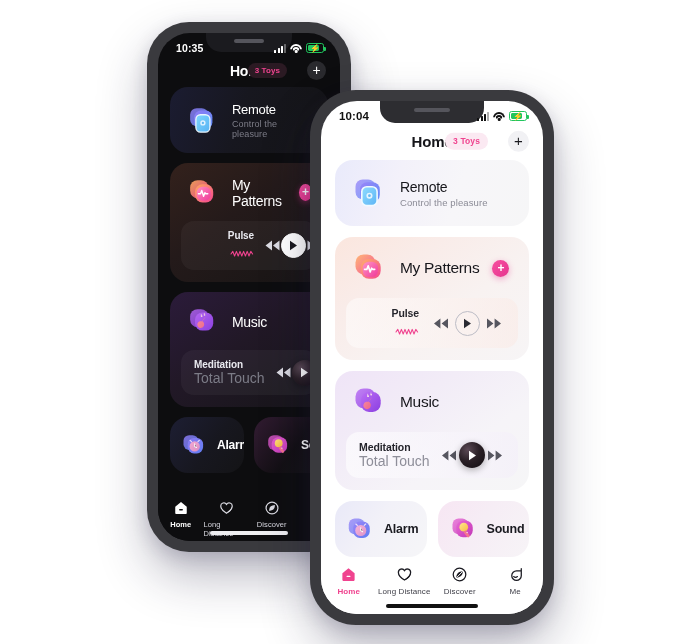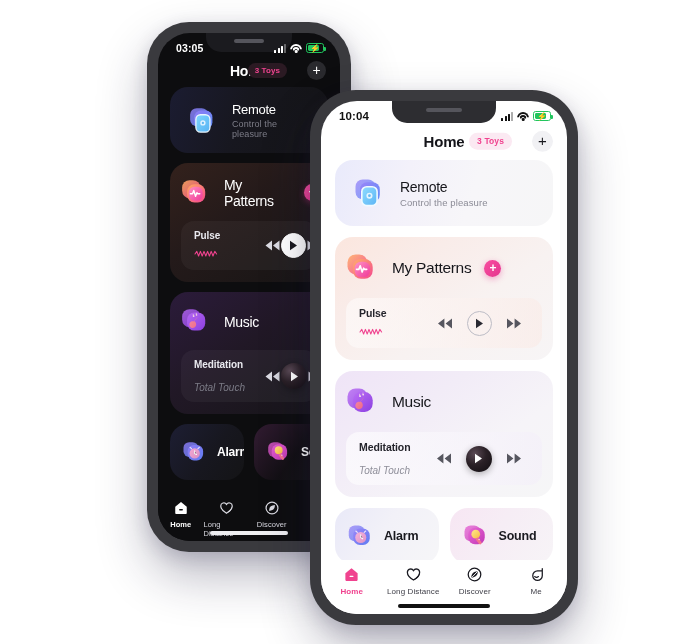--- a/index.html
+++ b/index.html
@@ -13,21 +13,21 @@
 
   
   .phone {
     position: absolute;
     border-radius: 46px;
     background: #3a3a3e;
     padding: 11px;
     box-shadow: 0 24px 50px rgba(30,25,60,.30), 0 6px 18px rgba(30,25,60,.16);
   }
   .phone.back  { left: 147px; top: 22px;  width: 204px; height: 530px; border-radius: 42px; }
-  .phone.front { left: 310px; top: 90px;  width: 268px; height: 535px; }
+  .phone.front { left: 310px; top: 90px;  width: 244px; height: 535px; }
 
   .screen {
     position: relative;
     width: 100%; height: 100%;
     border-radius: 34px;
     overflow: hidden;
   }
   .phone.front .screen { border-radius: 36px; background: #ffffff; }
   .phone.back  .screen { border-radius: 32px; background: #0d0d0f; }
 
@@ -119,46 +119,46 @@
   .phone.back .card.patterns{
     background: linear-gradient(145deg,#33211c 0%,#241a1a 42%,#171515 100%);
   }
   .card.music {
     background: linear-gradient(145deg,#efe4f7 0%,#f2ecf7 34%,#f6f4f8 66%,#f6f6f7 100%);
   }
   .phone.back .card.music{
     background: linear-gradient(145deg,#2b1b3a 0%,#211826 45%,#161518 100%);
   }
 
-  .card-head { display:flex; align-items:center; gap:13px; padding:13px 8px 8px; }
+  .card-head { display:flex; align-items:center; gap:13px; padding:13px 16px 8px; }
   .card-title { font-size:15.5px; font-weight:normal; color:#17171c; letter-spacing:-.3px; }
   .phone.back .card-title{ color:#fff; font-size:14px; }
   .card-sub { font-size:9.5px; color:#8b8b96; margin-top:2px; letter-spacing:.1px; }
   .phone.back .card-sub{ color:#7d7d88; font-size:9px; }
   .remote .card-title{ font-size:14px; }
   .phone.back .remote .card-title{ font-size:13px; }
 
   .add-badge { width:17px; height:17px; border-radius:50%;
     background: linear-gradient(135deg,#f74fa0,#e5338e);
     display:flex; align-items:center; justify-content:center;
     color:#fff; font-size:12px; line-height:1; padding-bottom:1px; font-weight:bold;
     box-shadow:0 2px 6px rgba(231,51,142,.4); }
 
   
   .player { margin: 4px 11px 12px; border-radius:13px; padding:9px 13px;
             display:flex; align-items:center; gap:10px; }
-  .patterns .player{ background: linear-gradient(100deg,rgba(255,255,255,.5),rgba(250,233,228,.55)); }
+  .patterns .player{ background: linear-gradient(100deg,rgba(255,255,255,.5),rgba(250,233,228,.55)); text-align: right; }
   .music .player   { background: linear-gradient(100deg,rgba(255,255,255,.62),rgba(243,238,249,.6)); }
   .phone.back .patterns .player{ background: rgba(255,255,255,.045); }
   .phone.back .music .player   { background: rgba(255,255,255,.045); }
 
   .pl-label { flex:0 0 auto; min-width:60px; }
   .pl-name { font-size:10.5px; font-weight:bold; color:#25252c; letter-spacing:-.1px; }
   .phone.back .pl-name{ color:#e9e9ef; font-size:10px; }
-  .pl-sub { font-size:10px; color:#8e8e99; margin-top:12px;font-style:italic; }
+  .pl-sub { font-size:14px; color:#8e8e99; margin-top:0; }
   .phone.back .pl-sub{ color:#7c7c87; }
   .pl-wave { margin-top:2px; }
 
   .pl-controls { flex:1; display:flex; align-items:center; justify-content:space-around; }
   .ctrl { display:flex; align-items:center; cursor:pointer; }
   .play-circle { width:25px; height:25px; border-radius:50%; border:1.4px solid #bdbdc6;
     display:flex; align-items:center; justify-content:center; background:transparent; }
   .phone.back .play-circle{ border-color:#fff; background:#fff; }
   .play-art { width:26px; height:26px; border-radius:50%;
     background: radial-gradient(circle at 34% 30%, #5b4a55 0%, #2a2026 45%, #100c10 100%);
@@ -204,21 +204,21 @@
 
 <div id="stage">
 
   <div class="phone back">
     <div class="screen">
       <div class="notch">
         <div class="speaker"></div>
       </div>
 
       <div class="statusbar">
-        <div class="st-time">03:05</div>
+        <div class="st-time">10:35</div>
         <div class="st-right">
           <div class="bars">
               <i></i>
               <i></i>
               <i></i>
               <i></i>
             </div>
           <div class="wifi">
               <span class="w1"></span>
               <span class="w2"></span>

